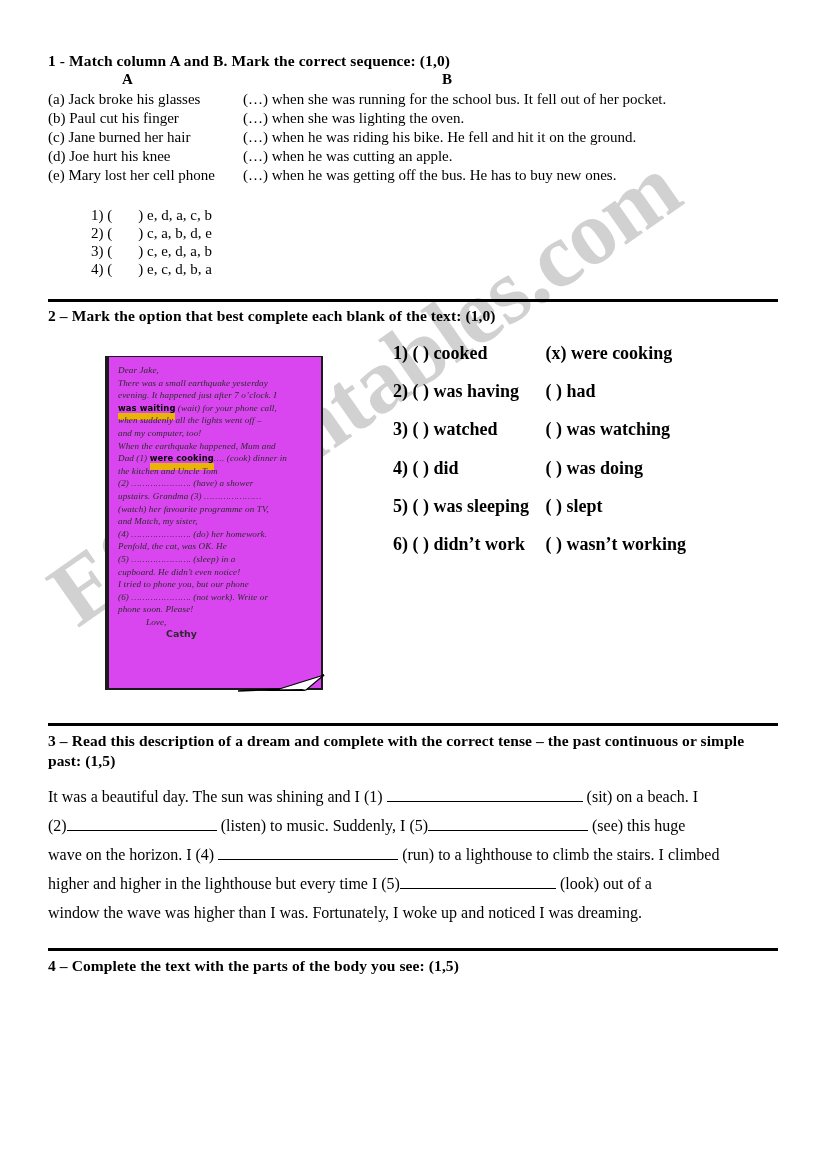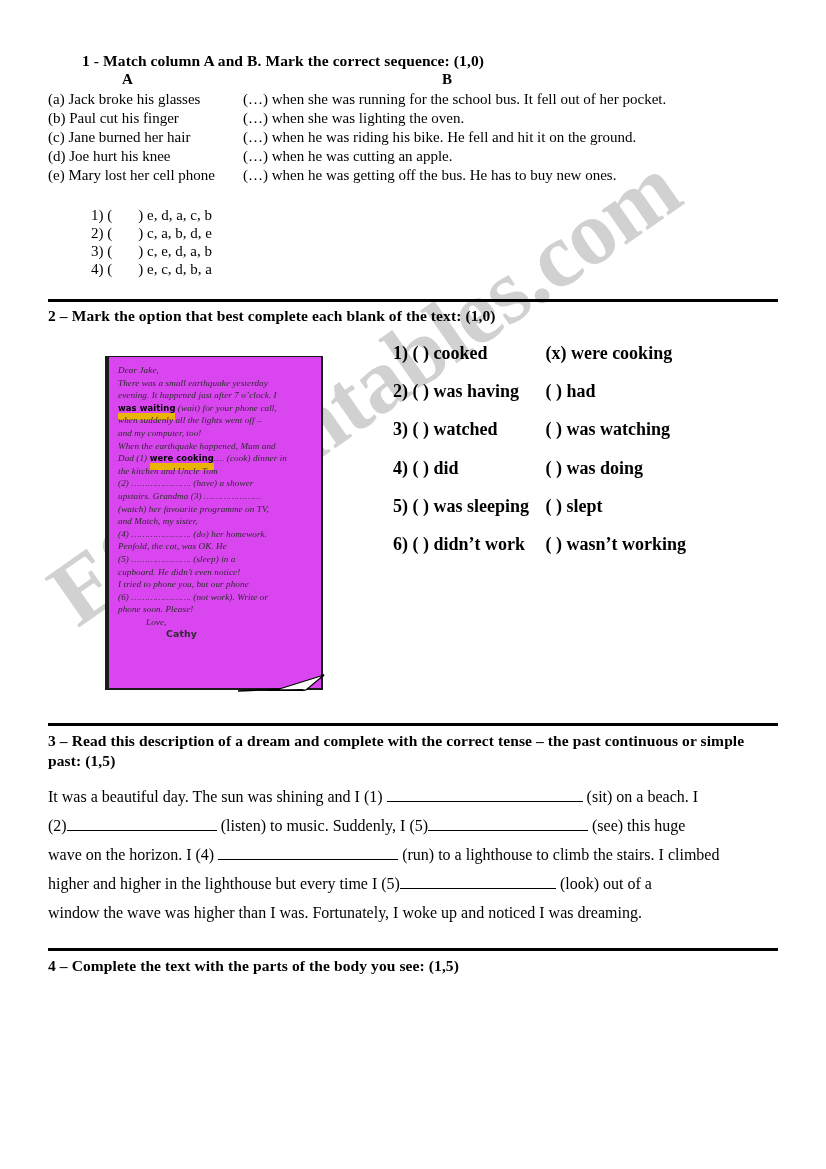--- a/index.html
+++ b/index.html
@@ -59,21 +59,21 @@
   .q-head {
     position: absolute;
     left: 48px;
     font-size: 15.5px;
     font-weight: bold;
     line-height: 20px;
     letter-spacing: .1px;
   }
 
   
-  #ex1-head { top: 51px; width: 720px; margin-left: 34px; }
+  #ex1-head { top: 51px; width: 720px; }
 
   .col-label {
     position: absolute;
     font-size: 15px;
     font-weight: bold;
     top: 71px;
   }
   #colA-label { left: 122px; }
   #colB-label { left: 442px; }
 

